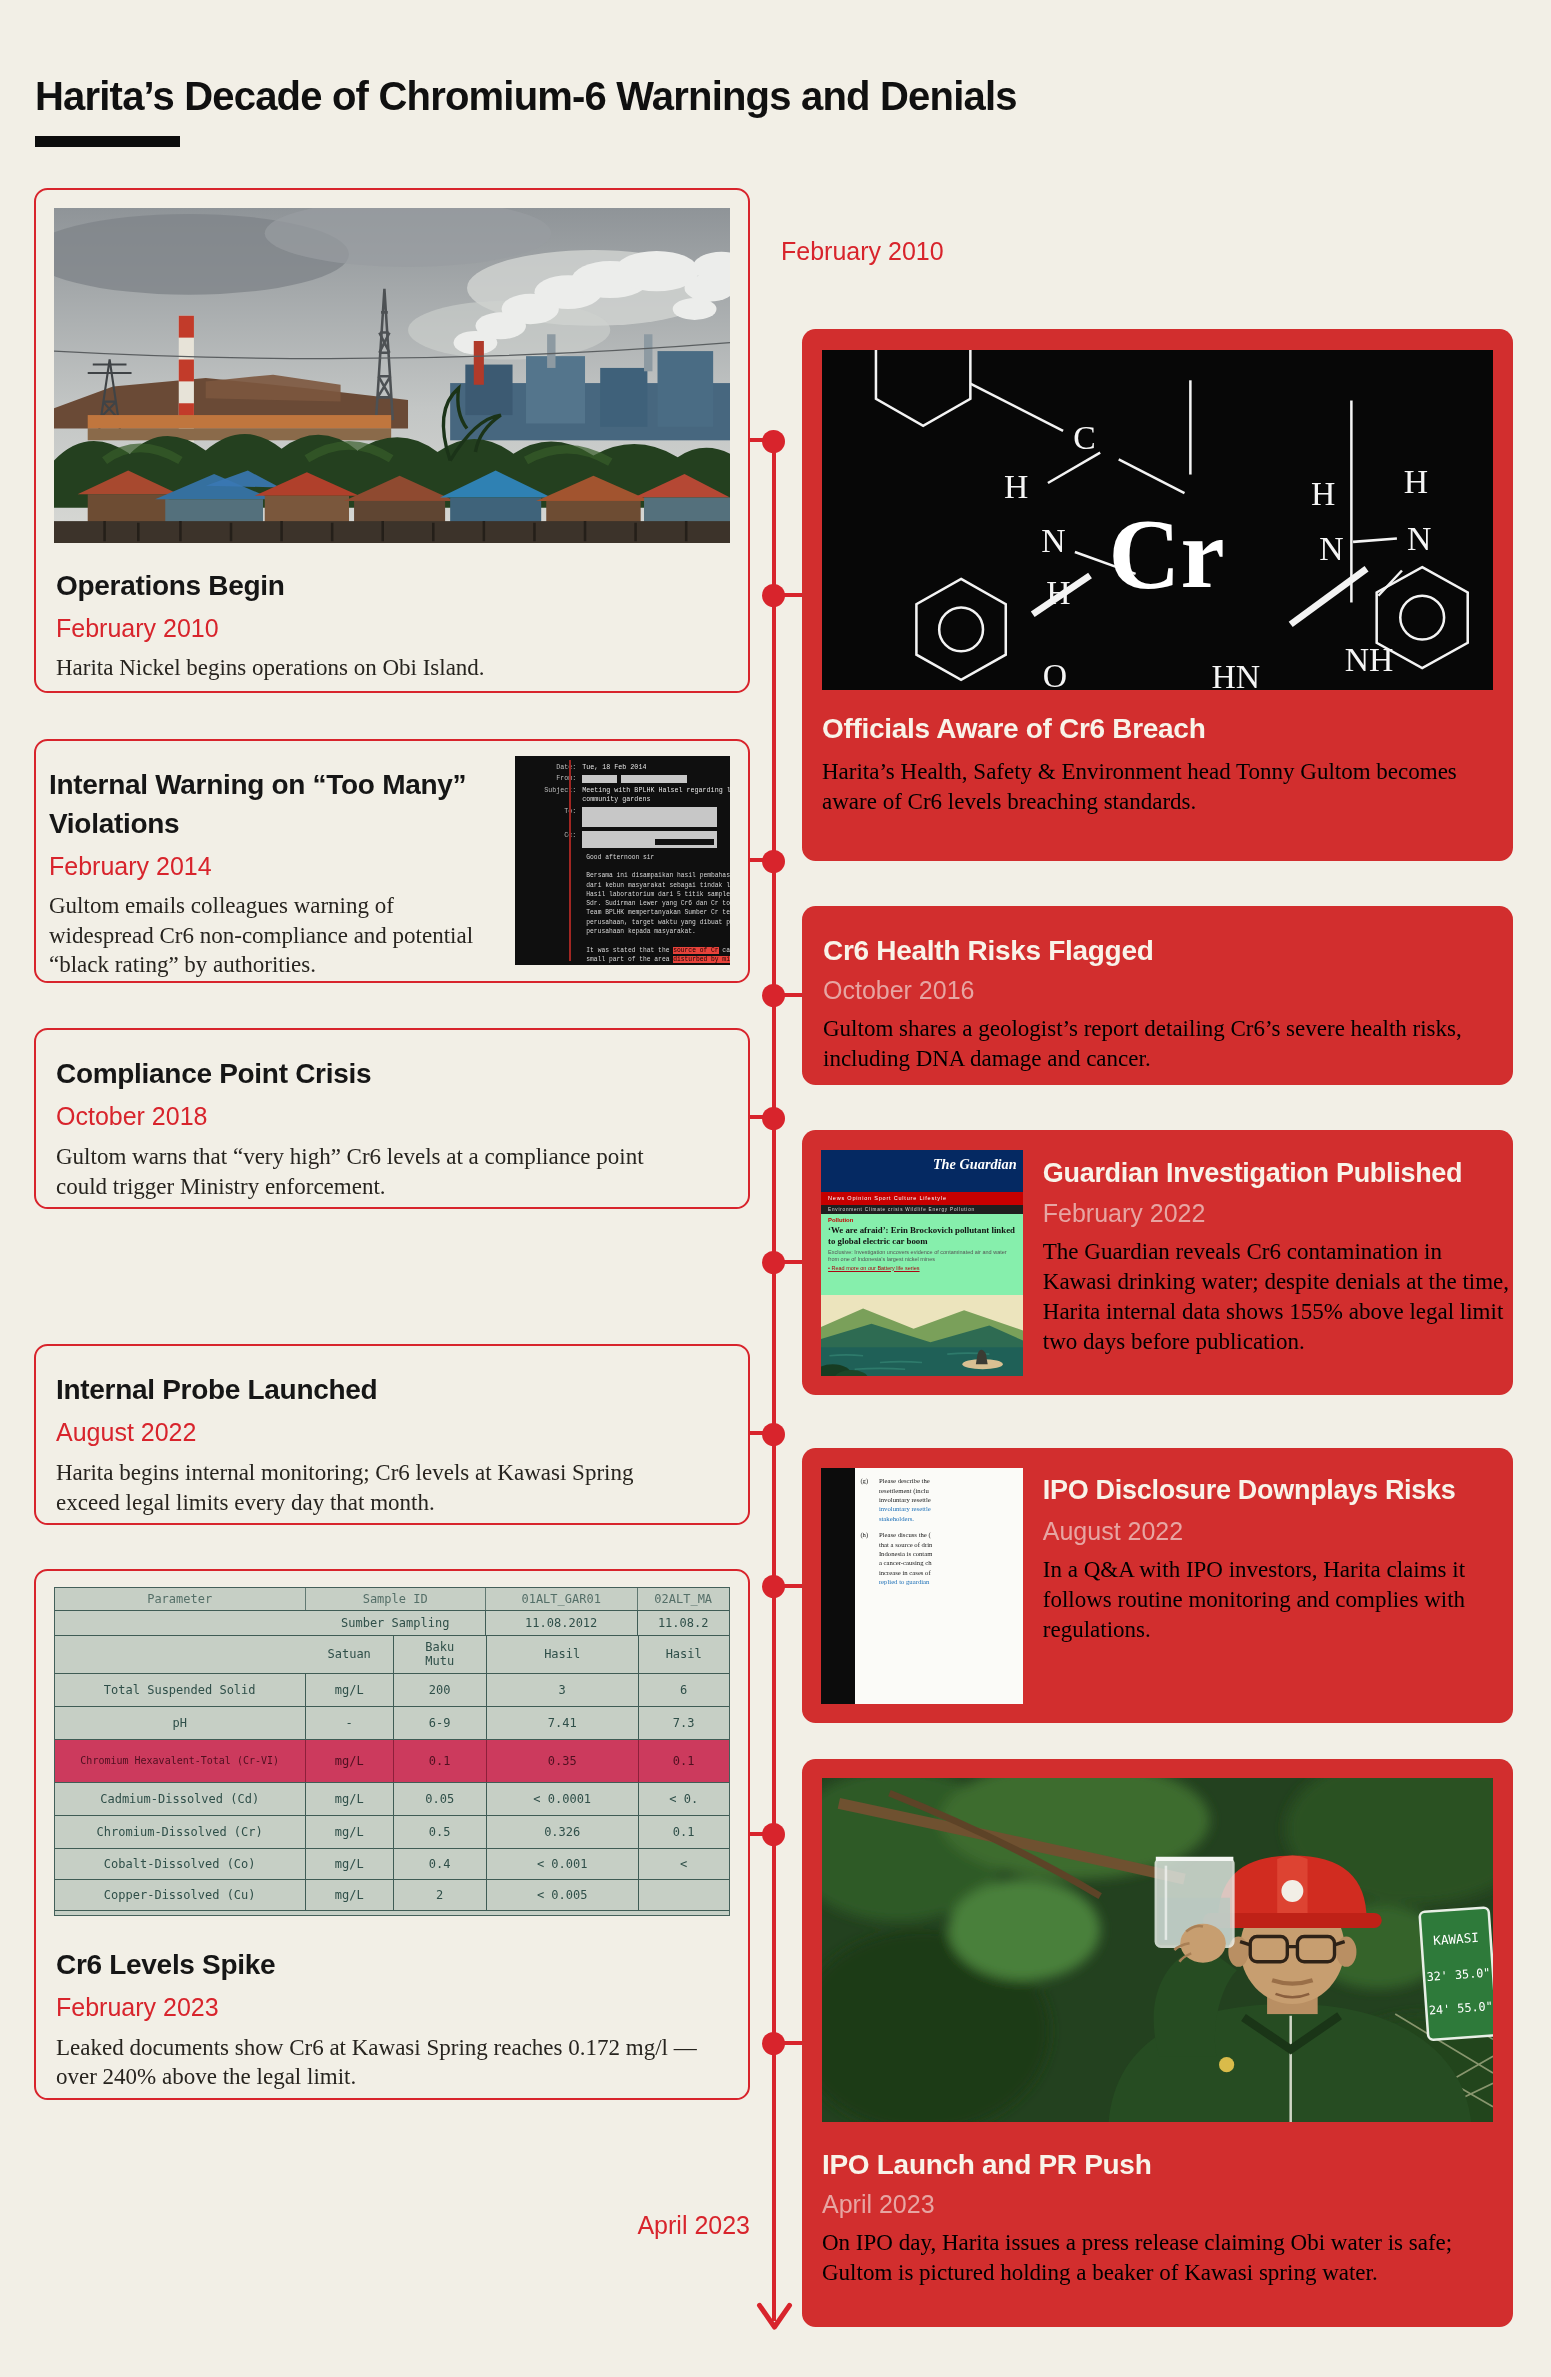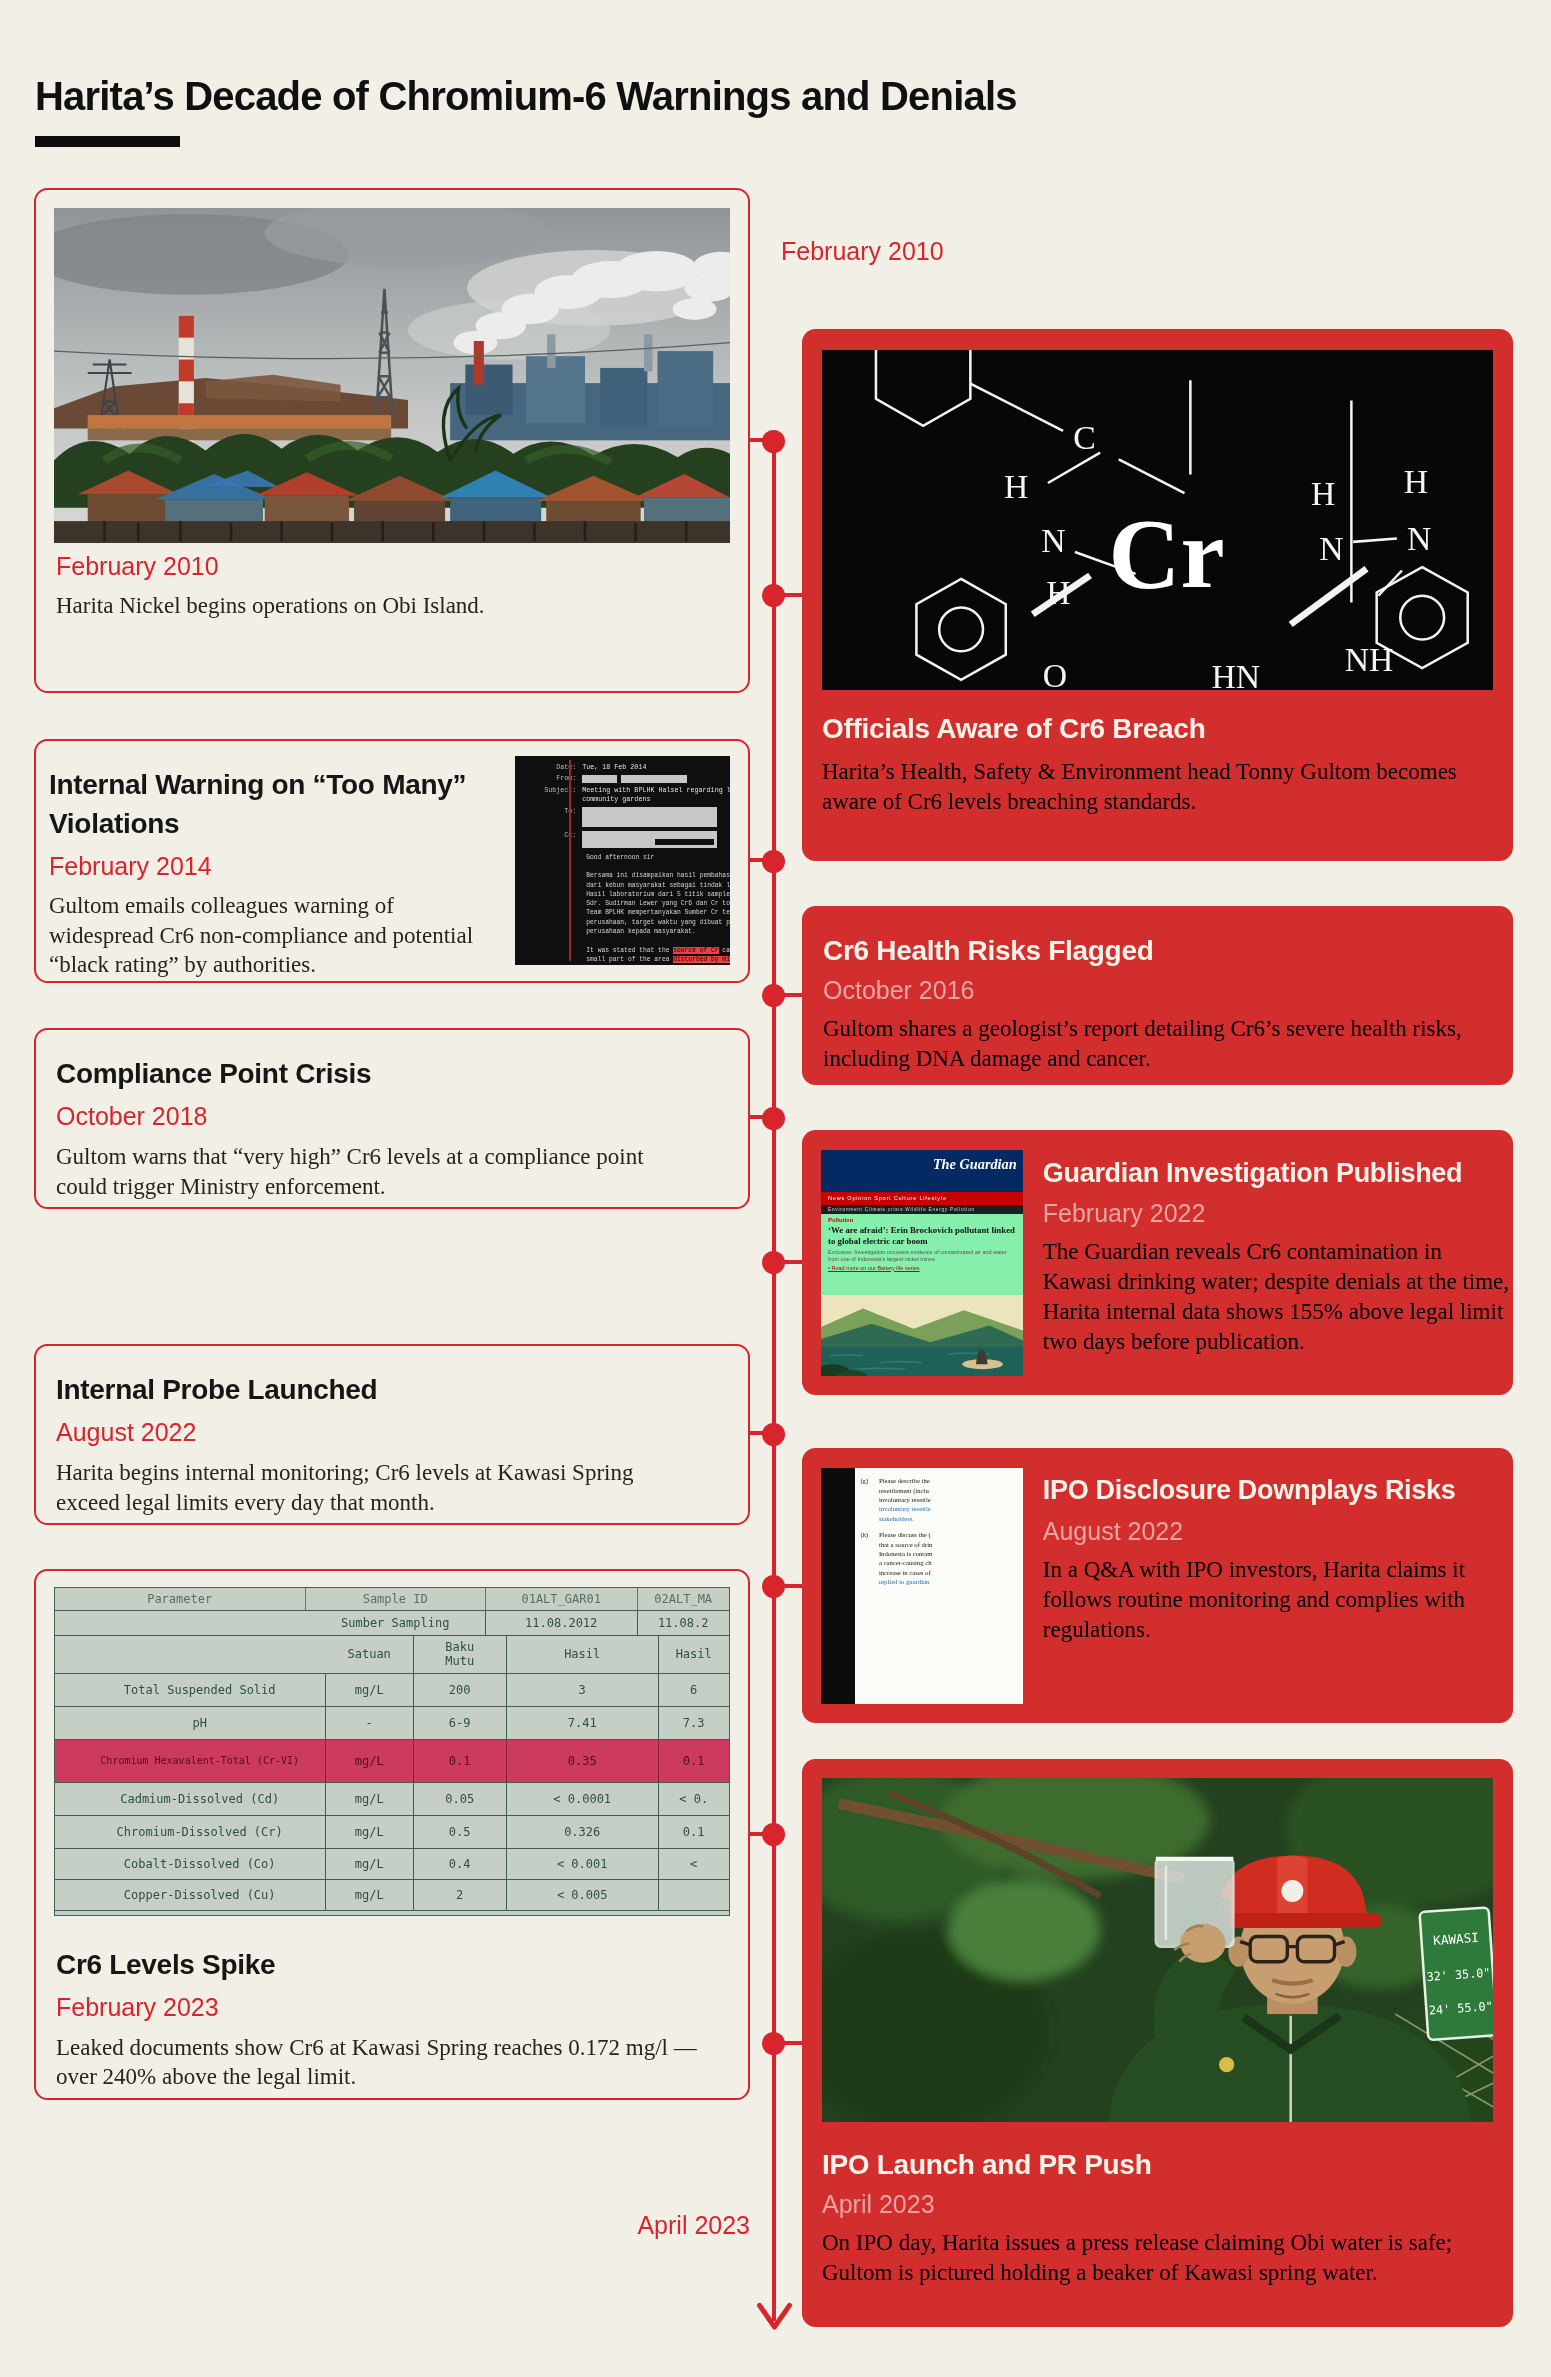--- a/index.html
+++ b/index.html
@@ -55,21 +55,21 @@
   .e-row{display:flex;margin-top:3.4px;}
   .e-lab{flex:none;width:47px;text-align:right;padding-right:5.9px;font-size:6.7px;line-height:8.4px;color:#bdbdbd;}
   .e-val{font-size:6.7px;line-height:8.4px;color:#e2e2e2;white-space:nowrap;overflow:hidden;}
   .e-blk{background:#c7c7c7;height:7.6px;display:inline-block;vertical-align:middle;margin-right:3.4px;}
   .e-body{margin:5px 0 0 57px;font-size:6.3px;line-height:9.3px;color:#d6d6d6;white-space:nowrap;overflow:hidden;}
   .e-hl{background:#e8423a;color:#1c0503;}
   
   .labtable{position:absolute;left:17.7px;top:16px;width:676px;height:329px;overflow:hidden;
             background:#c6cfc5;border:1.7px solid #44605a;box-sizing:border-box;
             font-family:"DejaVu Sans Mono",monospace;color:#2f4f49;}
-  .lt-row{display:grid;grid-template-columns:251px 88px 93px 152px 1fr;border-bottom:1.7px solid #3f5c55;padding-left:20px;}
+  .lt-row{display:grid;grid-template-columns:251px 88px 93px 152px 1fr;border-bottom:1.7px solid #3f5c55;}
   .lt-cell{border-right:1.7px solid #3f5c55;display:flex;align-items:center;justify-content:center;
            text-align:center;font-size:12px;padding:1.7px 3.4px;box-sizing:border-box;overflow:hidden;}
   .lt-cell:last-child{border-right:none;}
   .lt-head1{display:grid;grid-template-columns:251px 180px 152px 1fr;border-bottom:1.7px solid #3f5c55;}
   .lt-hl{background:#cc3a5d;color:#4f1020;}
   .lt-hl .lt-cell{border-right-color:#8e1f3a;}
   .lt-dim{opacity:0.75;}
   
   .guardian{width:202px;height:226px;background:#86efac;overflow:hidden;position:relative;}
   .g-top{height:42px;background:#052962;position:relative;}
@@ -213,20 +213,21 @@
           <polygon points="688,344 748,316 802,344" fill="#b54834"></polygon>
             <rect x="700" y="344" width="102" height="38" fill="#54707c"></rect>
         </g>
         <rect x="0" y="372" width="802" height="26" fill="#3c332a"></rect>
         <g stroke="#241f19" stroke-width="3">
           <path d="M60 372 L60 396 M100 374 L100 396 M150 372 L150 396 M210 374 L210 396 M270 372 L270 396 M330 374 L330 396 M390 372 L390 396 M450 374 L450 396 M510 372 L510 396 M570 374 L570 396 M630 372 L630 396 M690 374 L690 396 M750 372 L750 396"></path>
         </g>
       </svg>
     </div>
     <div class="pad">
+      <h2 class="h mt27" data-interactable="false">Operations Begin</h2>
       <div class="date-l" data-interactable="false">February 2010</div>
       <p class="body-l w800" data-interactable="false">Harita Nickel begins operations on Obi Island.</p>
     </div>
   </section>
 
   <section class="card-r r1" data-interactable="false">
     <div class="img-r" data-interactable="false">
       <svg viewBox="0 0 796 404" preserveAspectRatio="none">
         <rect width="796" height="404" fill="#070707"></rect>
         <g stroke="#f3f3f3" stroke-width="3" fill="none">

